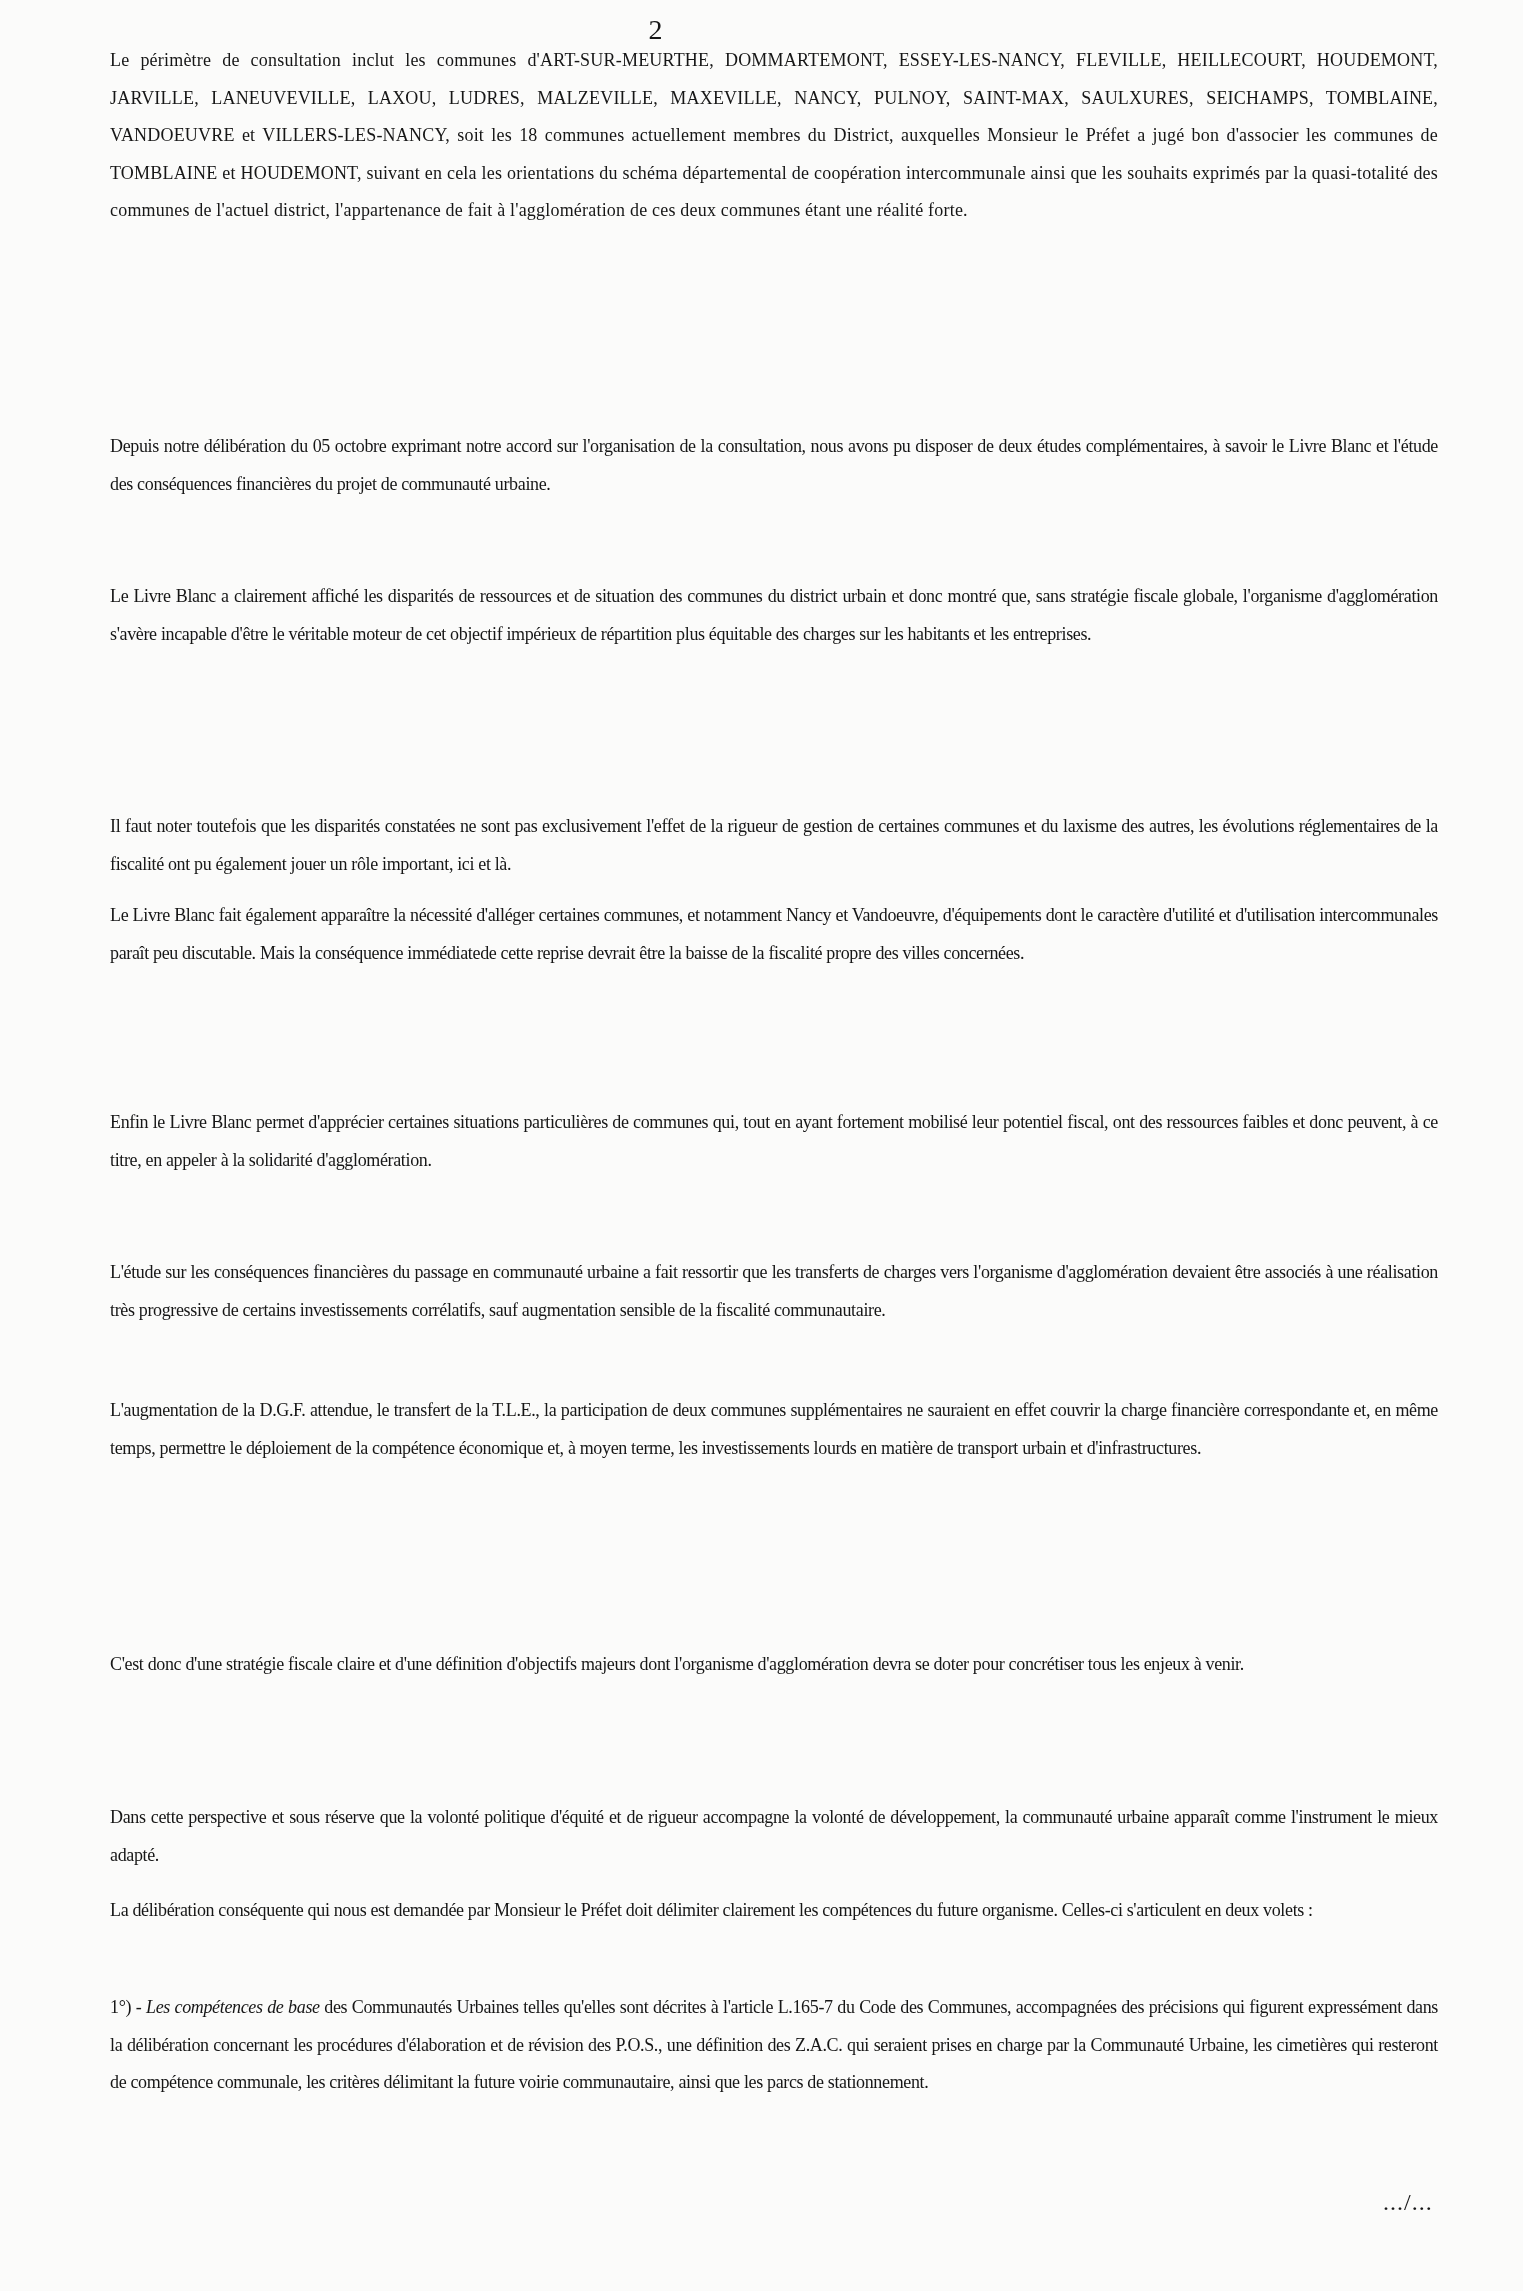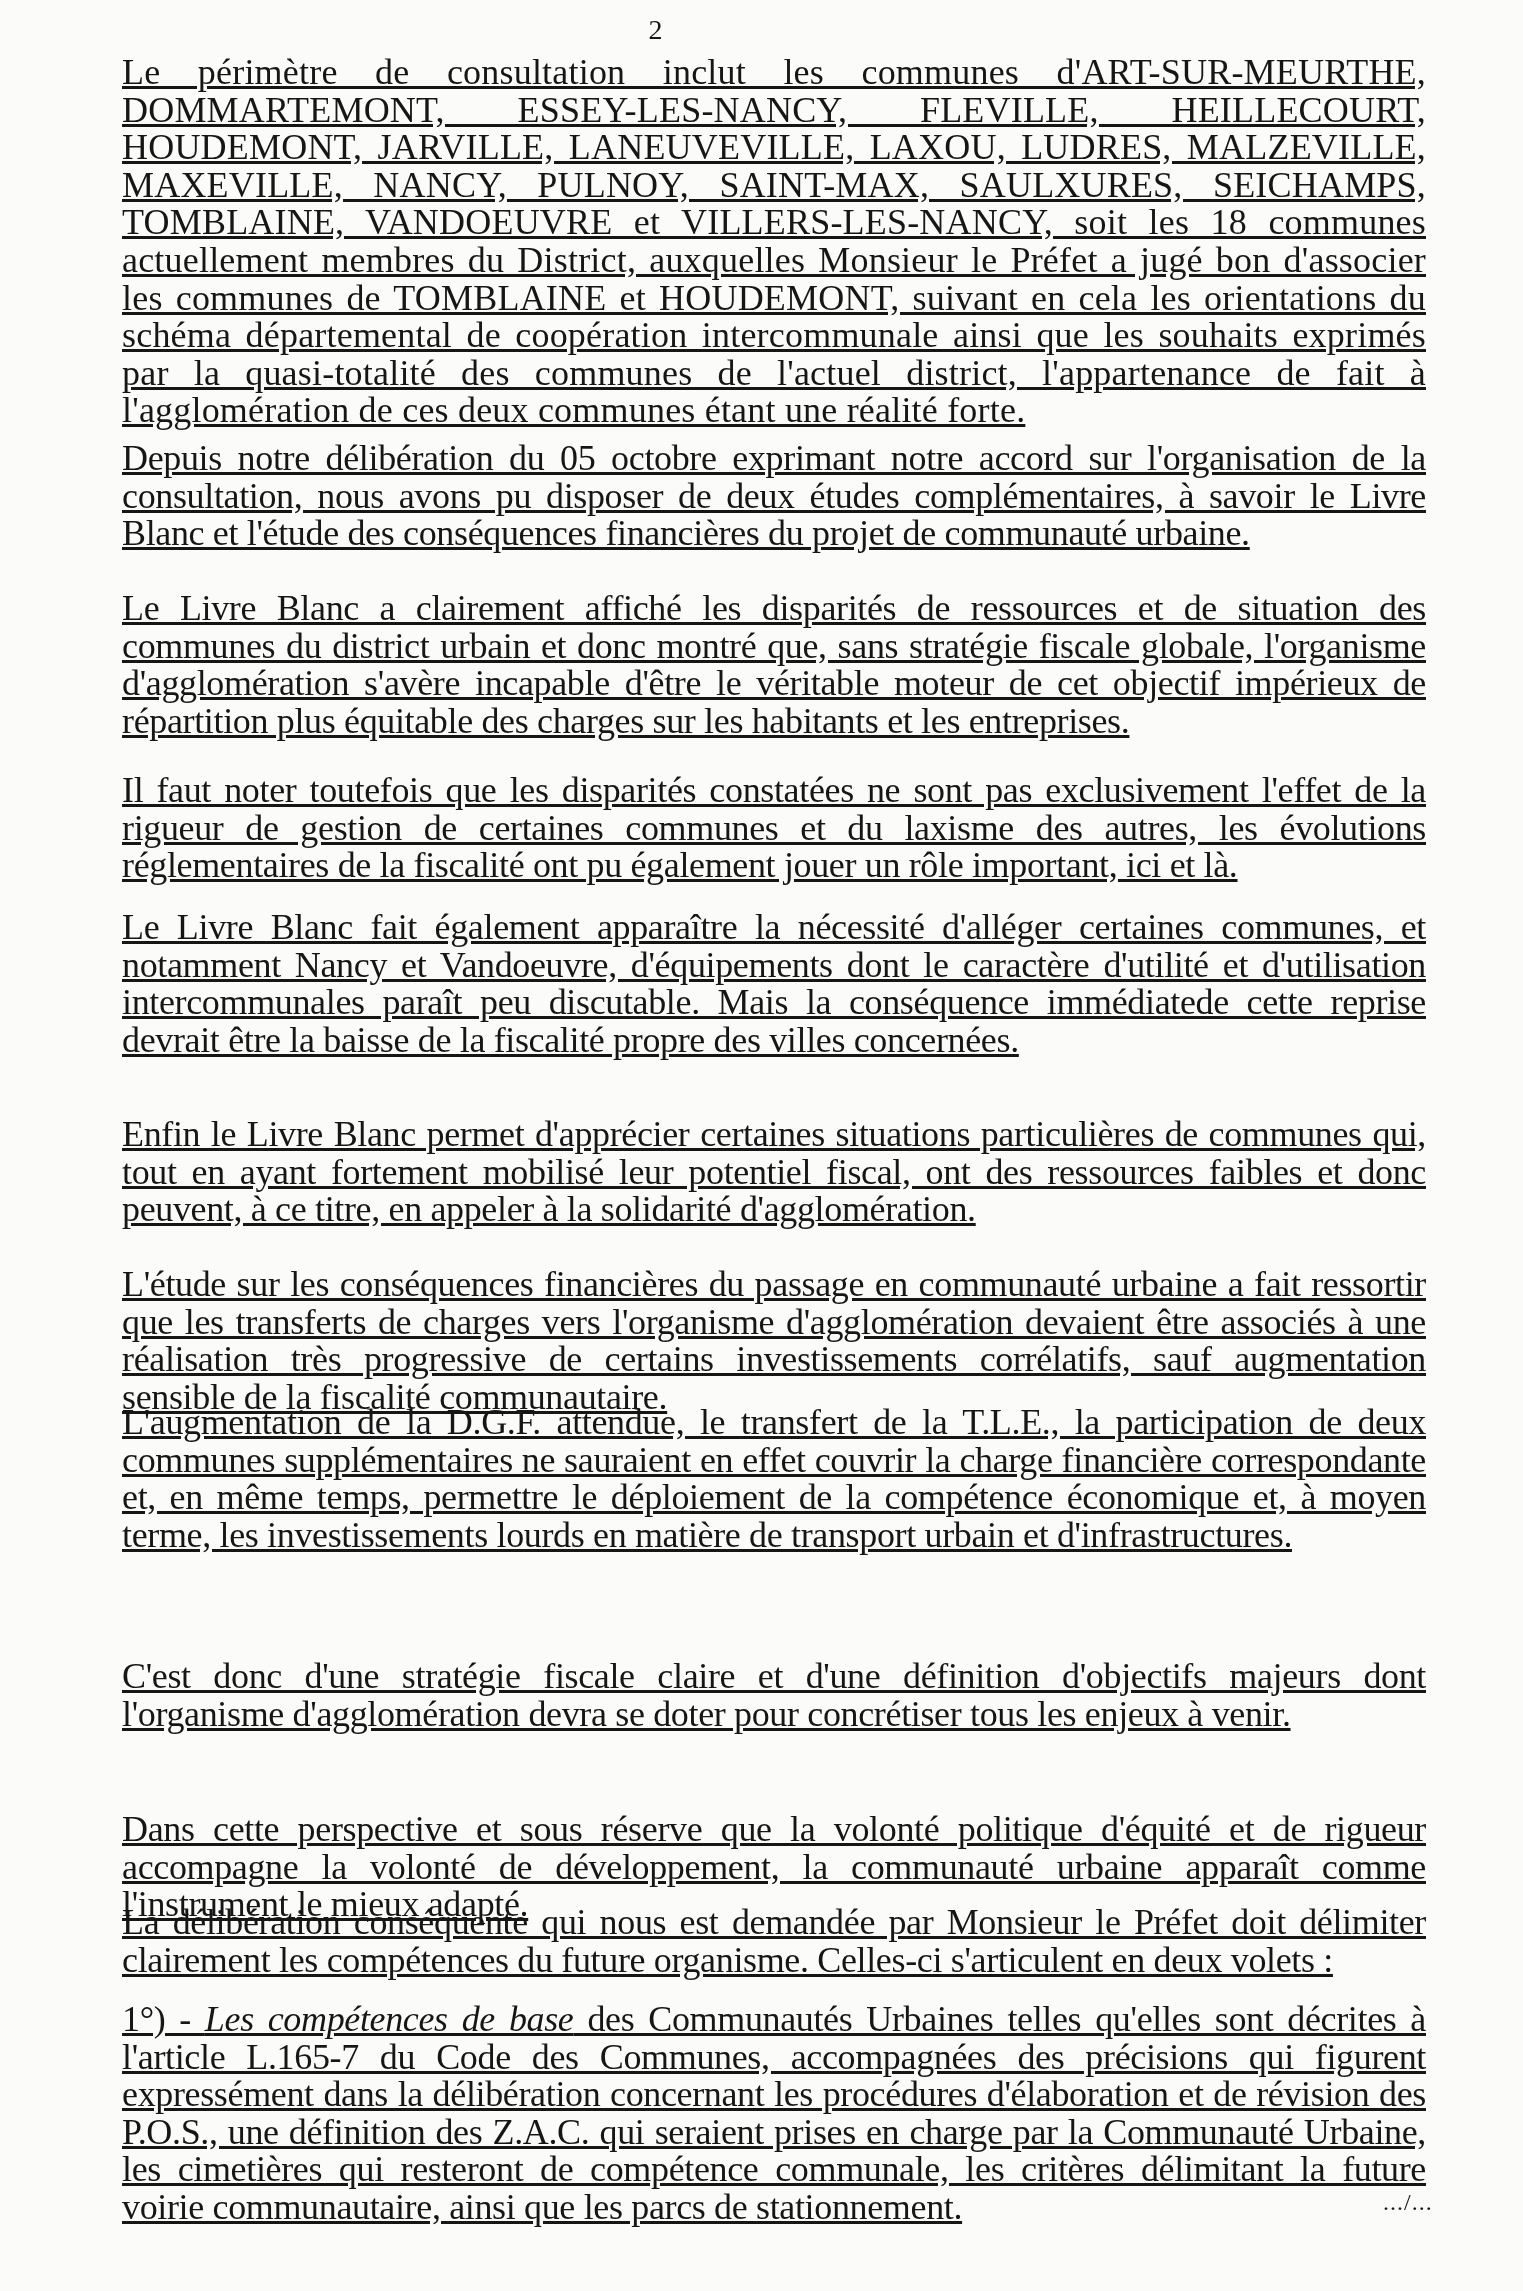--- a/index.html
+++ b/index.html
@@ -25,33 +25,32 @@
       position: absolute;
       left: 0;
       width: 1523px;
       top: 14px;
       text-align: center;
       font-size: 28px;
       line-height: 32px;
       margin-left: -106px;
     }
     .para {
-      font-size: 36px;
+      font-size: 18px;
       line-height: 37.6px;
       text-align: justify;
       text-align-last: left;
-      margin: 16px;
+      margin: 4px;
       letter-spacing: -0.35px;
       word-spacing: 0px;
-      text-decoration: underline;
     }
     .p1 { position: absolute; top: 38px; letter-spacing: 0.2px; }
     .p2 { position: absolute; top: 424px; }
     .p3 { position: absolute; top: 574px; }
-    .p4 { position: absolute; top: 756px; }
+    .p4 { position: absolute; top: 804px; }
     .p5 { position: absolute; top: 893px; }
     .p6 { position: absolute; top: 1100px; }
     .p7 { position: absolute; top: 1250px; }
     .p8 { position: absolute; top: 1388px; }
     .p9 { position: absolute; top: 1642px; }
     .p10 { position: absolute; top: 1795px; }
     .p11 { position: absolute; top: 1888px; }
     .p12 { position: absolute; top: 1985px; }
     .para em { font-style: italic; }
     .continuation {

